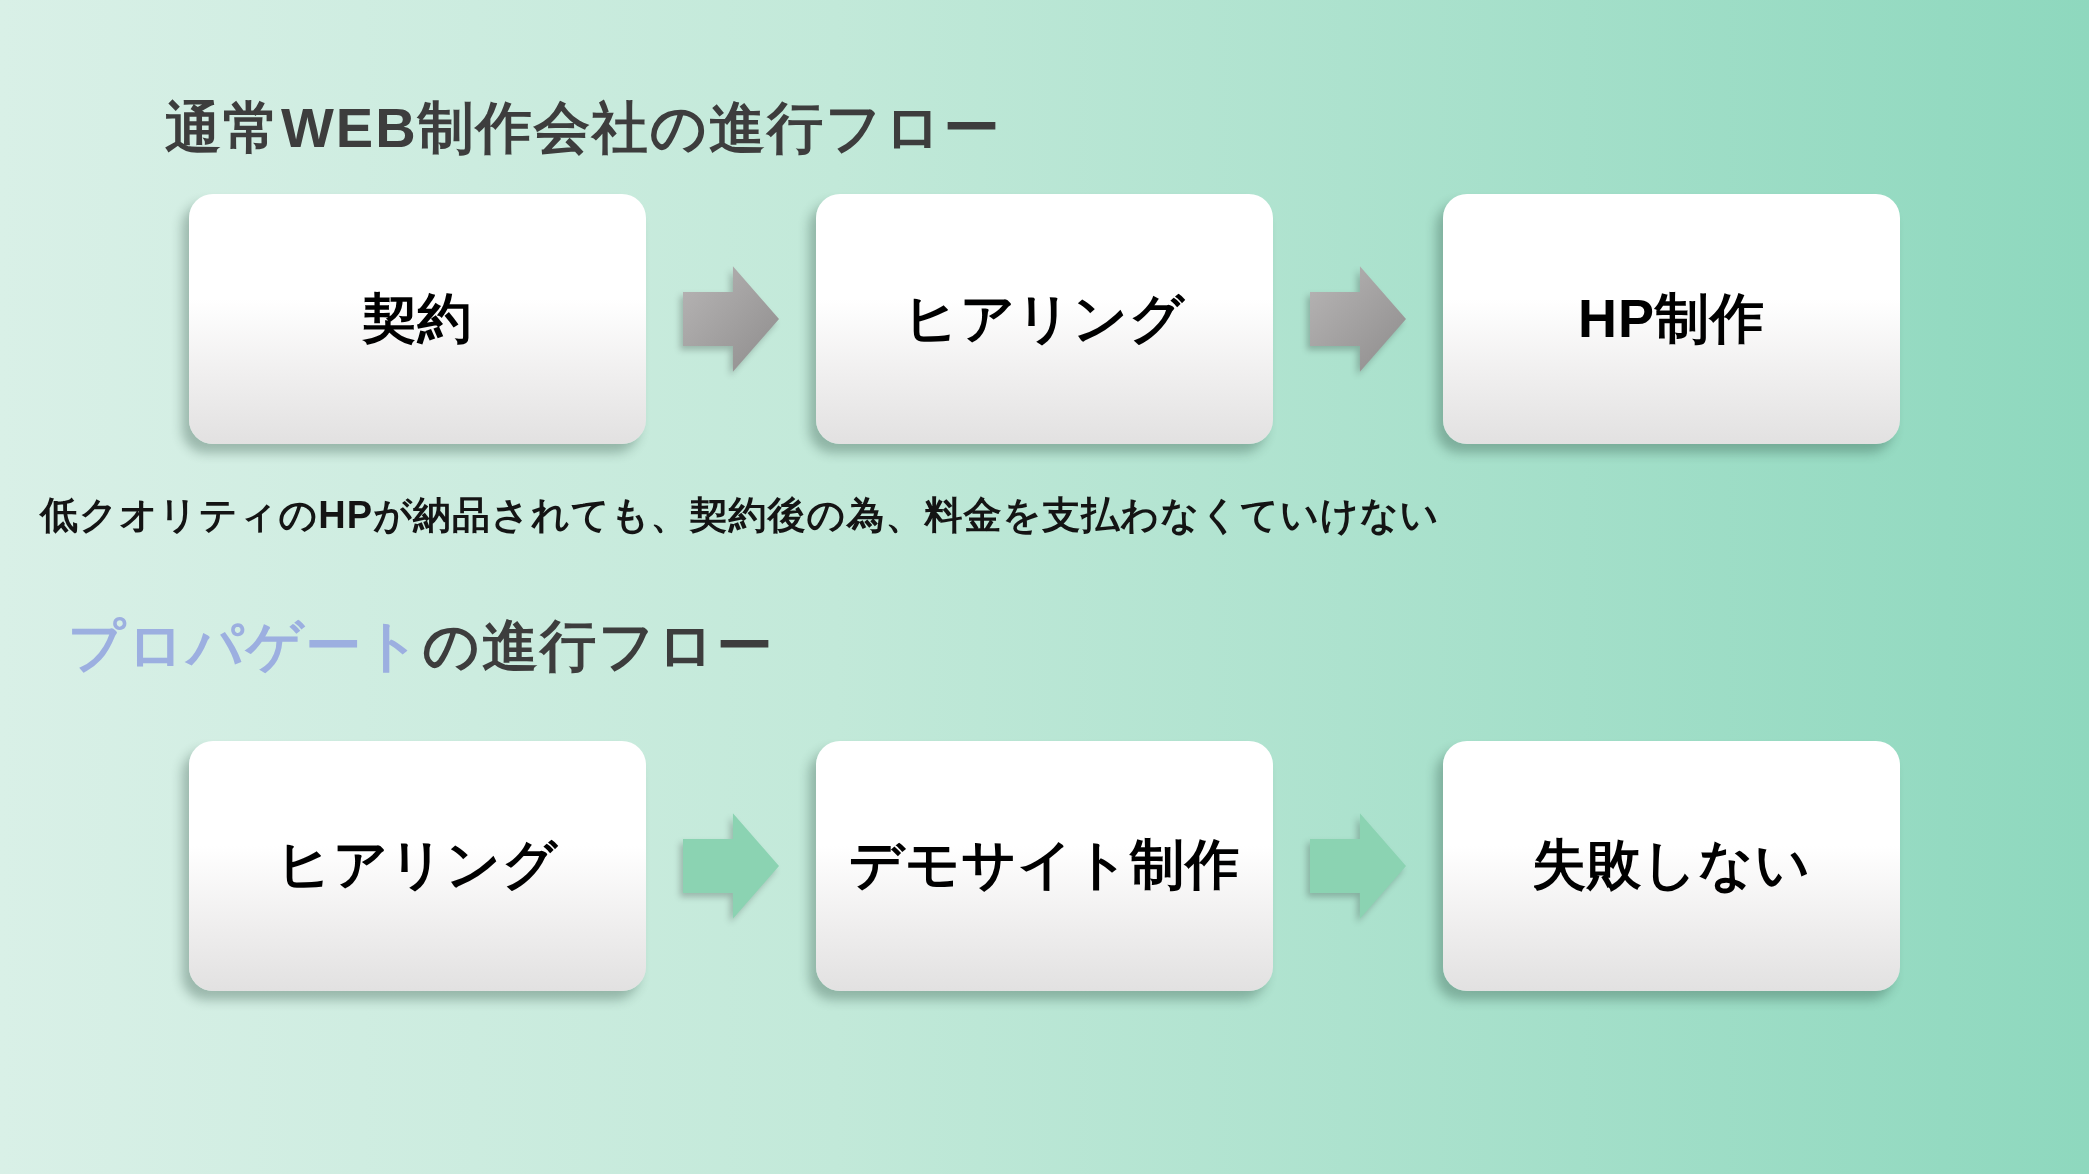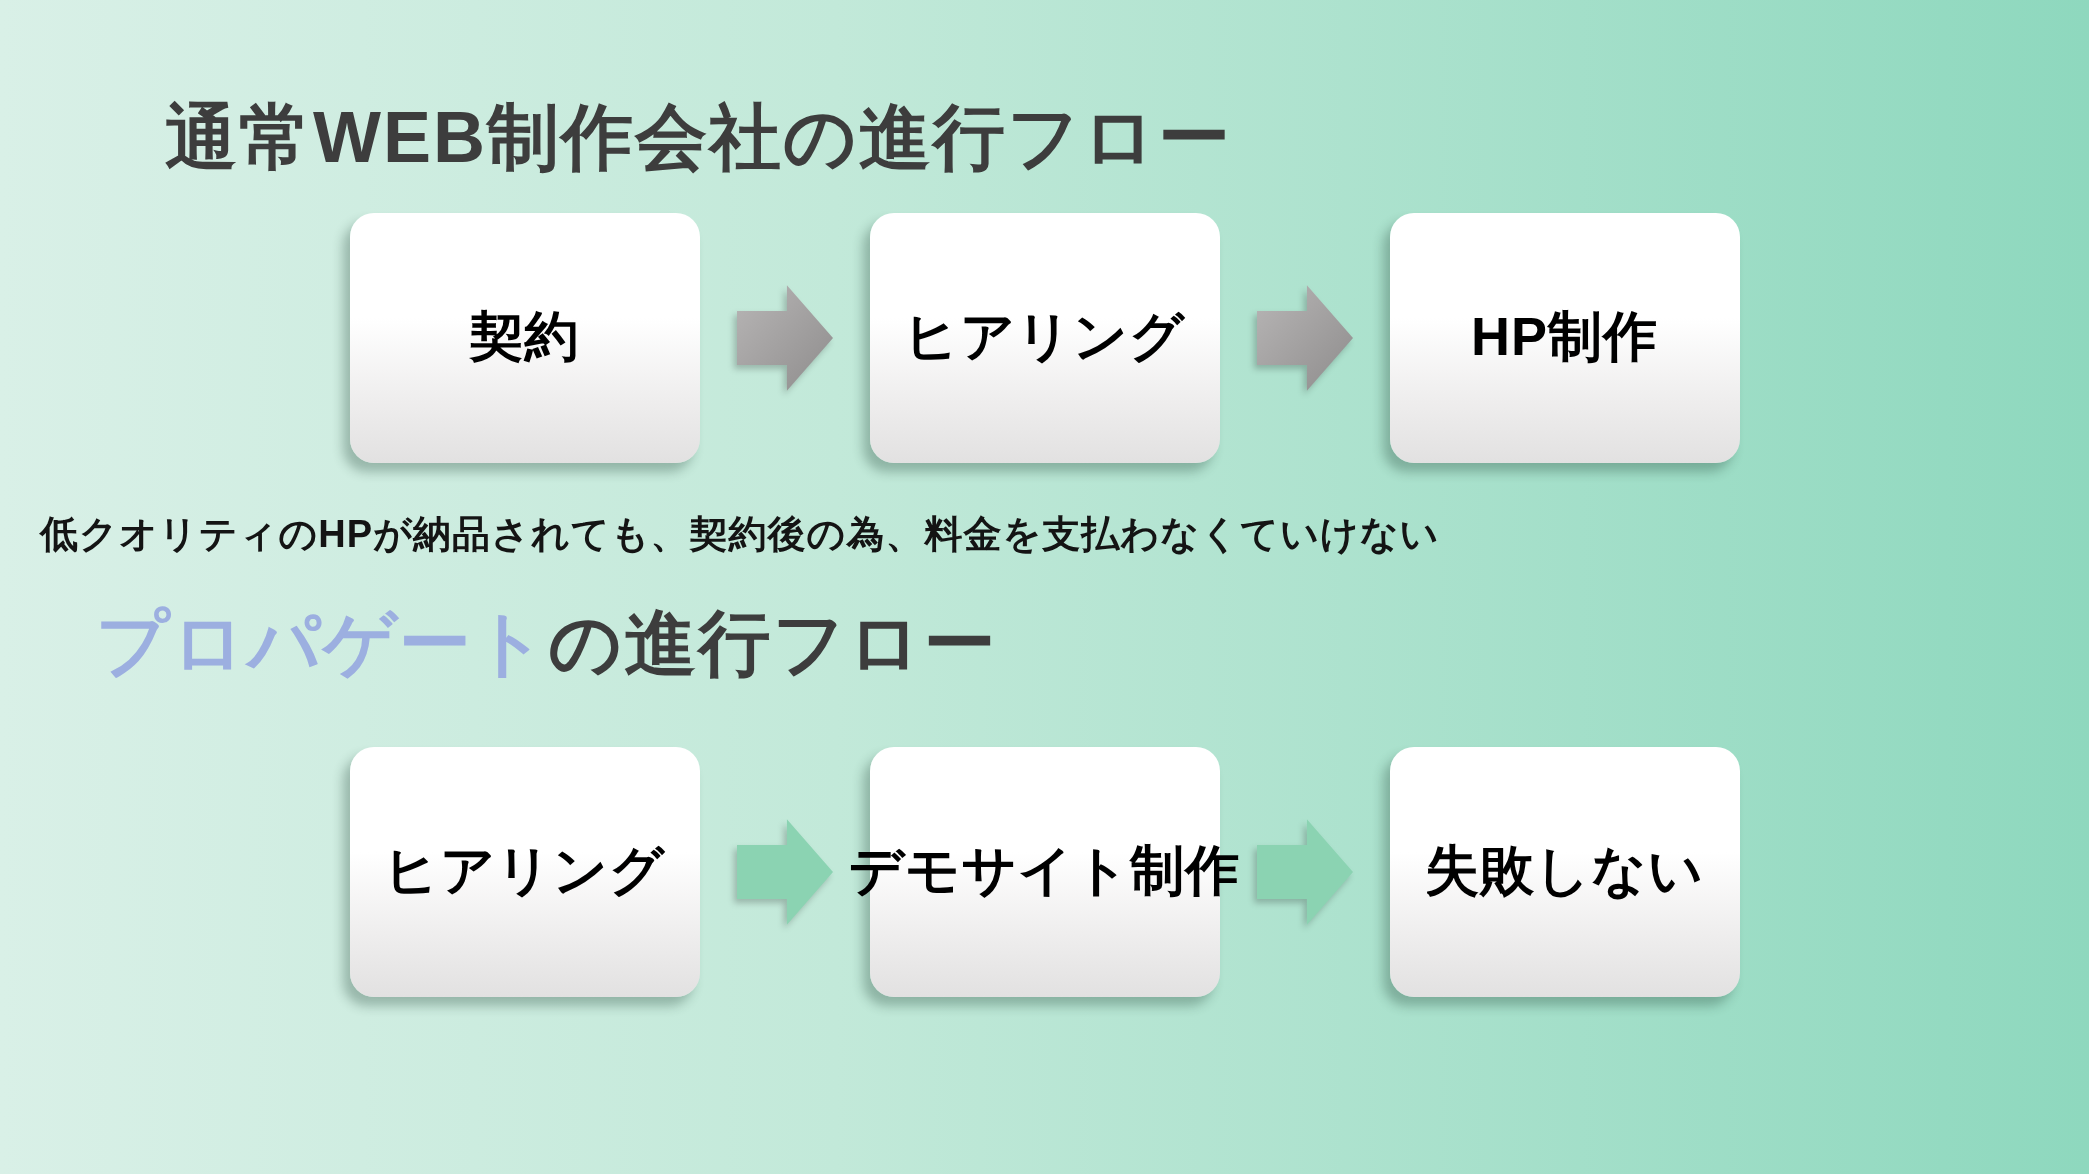--- a/index.html
+++ b/index.html
@@ -8,40 +8,40 @@
   .slide {
     position:relative;
     width:2089px; height:1174px;
     overflow:hidden;
     background:linear-gradient(90deg,#d9f0e7 0%,#c2e9d9 40%,#8ed8be 100%);
   }
 
   .section-title {
     margin:0;
     padding-left:165px;
-    font-size:72px;
+    font-size:56px;
     font-weight:800;
     letter-spacing:2px;
     line-height:1.15;
     color:#3d3d3d;
   }
   .section-title--first { padding-top:96px; }
-  .section-title--second { margin-top:42px; padding-left:96px; }
+  .section-title--second { margin-top:73px; padding-left:68px; }
   .brand-highlight { color:#9cafe0; }
 
   .flow-row {
     display:flex;
     justify-content:center;
     align-items:center;
     margin-top:34px;
   }
   .flow-row--second { margin-top:62px; }
 
   .step-box {
-    width:350px; height:250px;
+    width:457px; height:250px;
     border-radius:24px;
     background:linear-gradient(180deg,#ffffff 0%,#ffffff 42%,#f0efef 72%,#e2e1e1 100%);
     box-shadow:-7px 9px 11px rgba(25,60,45,0.30);
     display:flex;
     align-items:center;
     justify-content:center;
   }
   .step-label {
     font-size:54px;
     font-weight:800;

